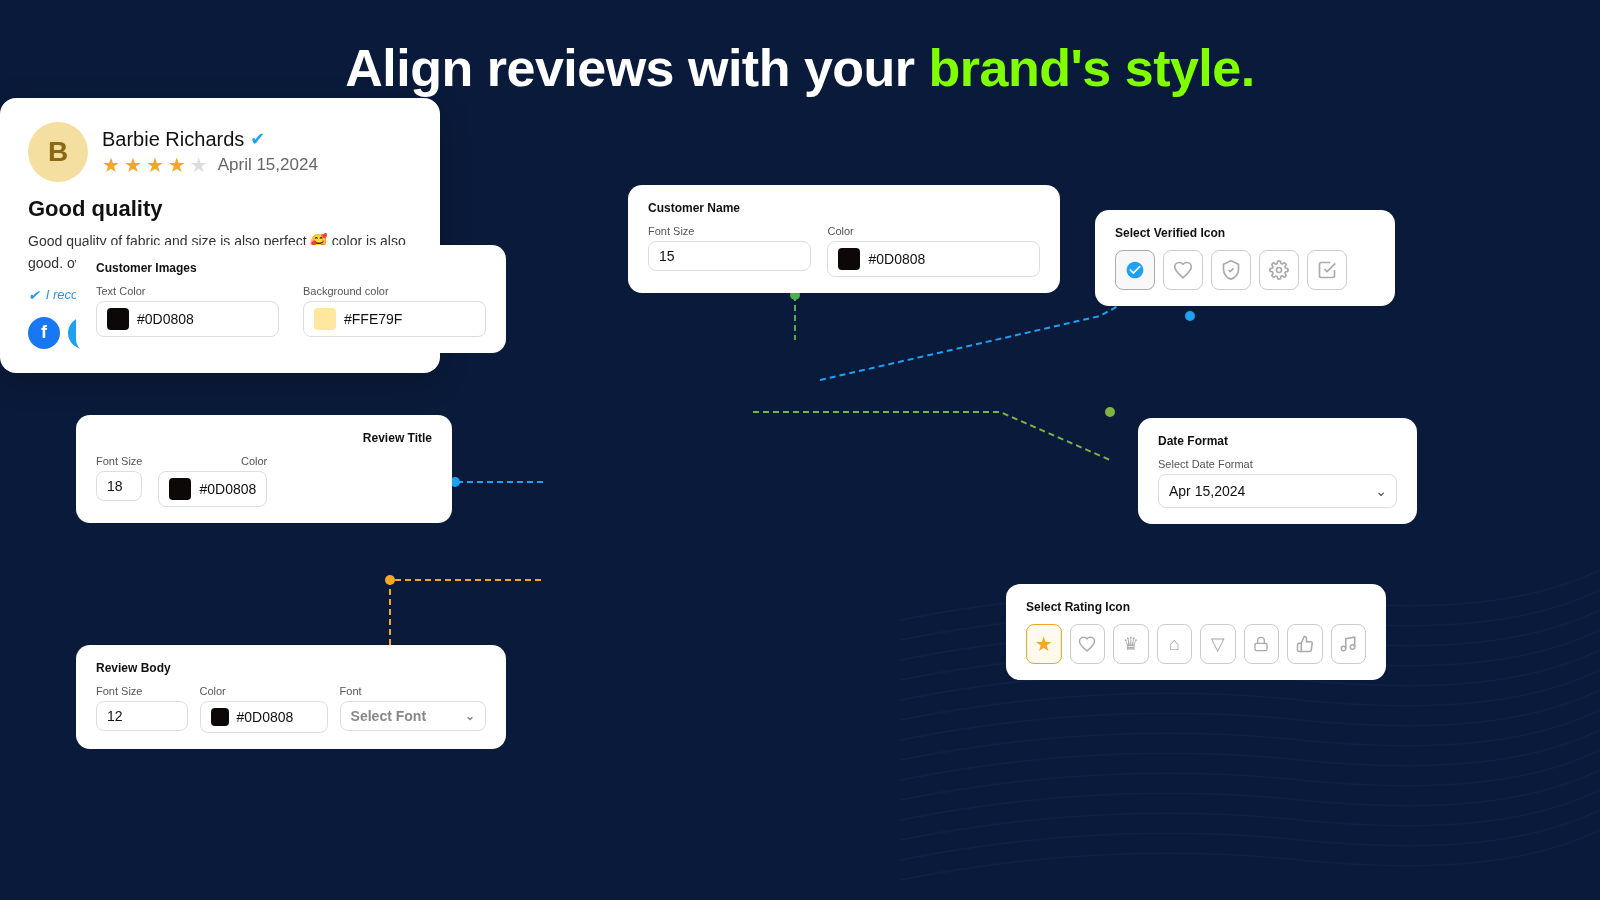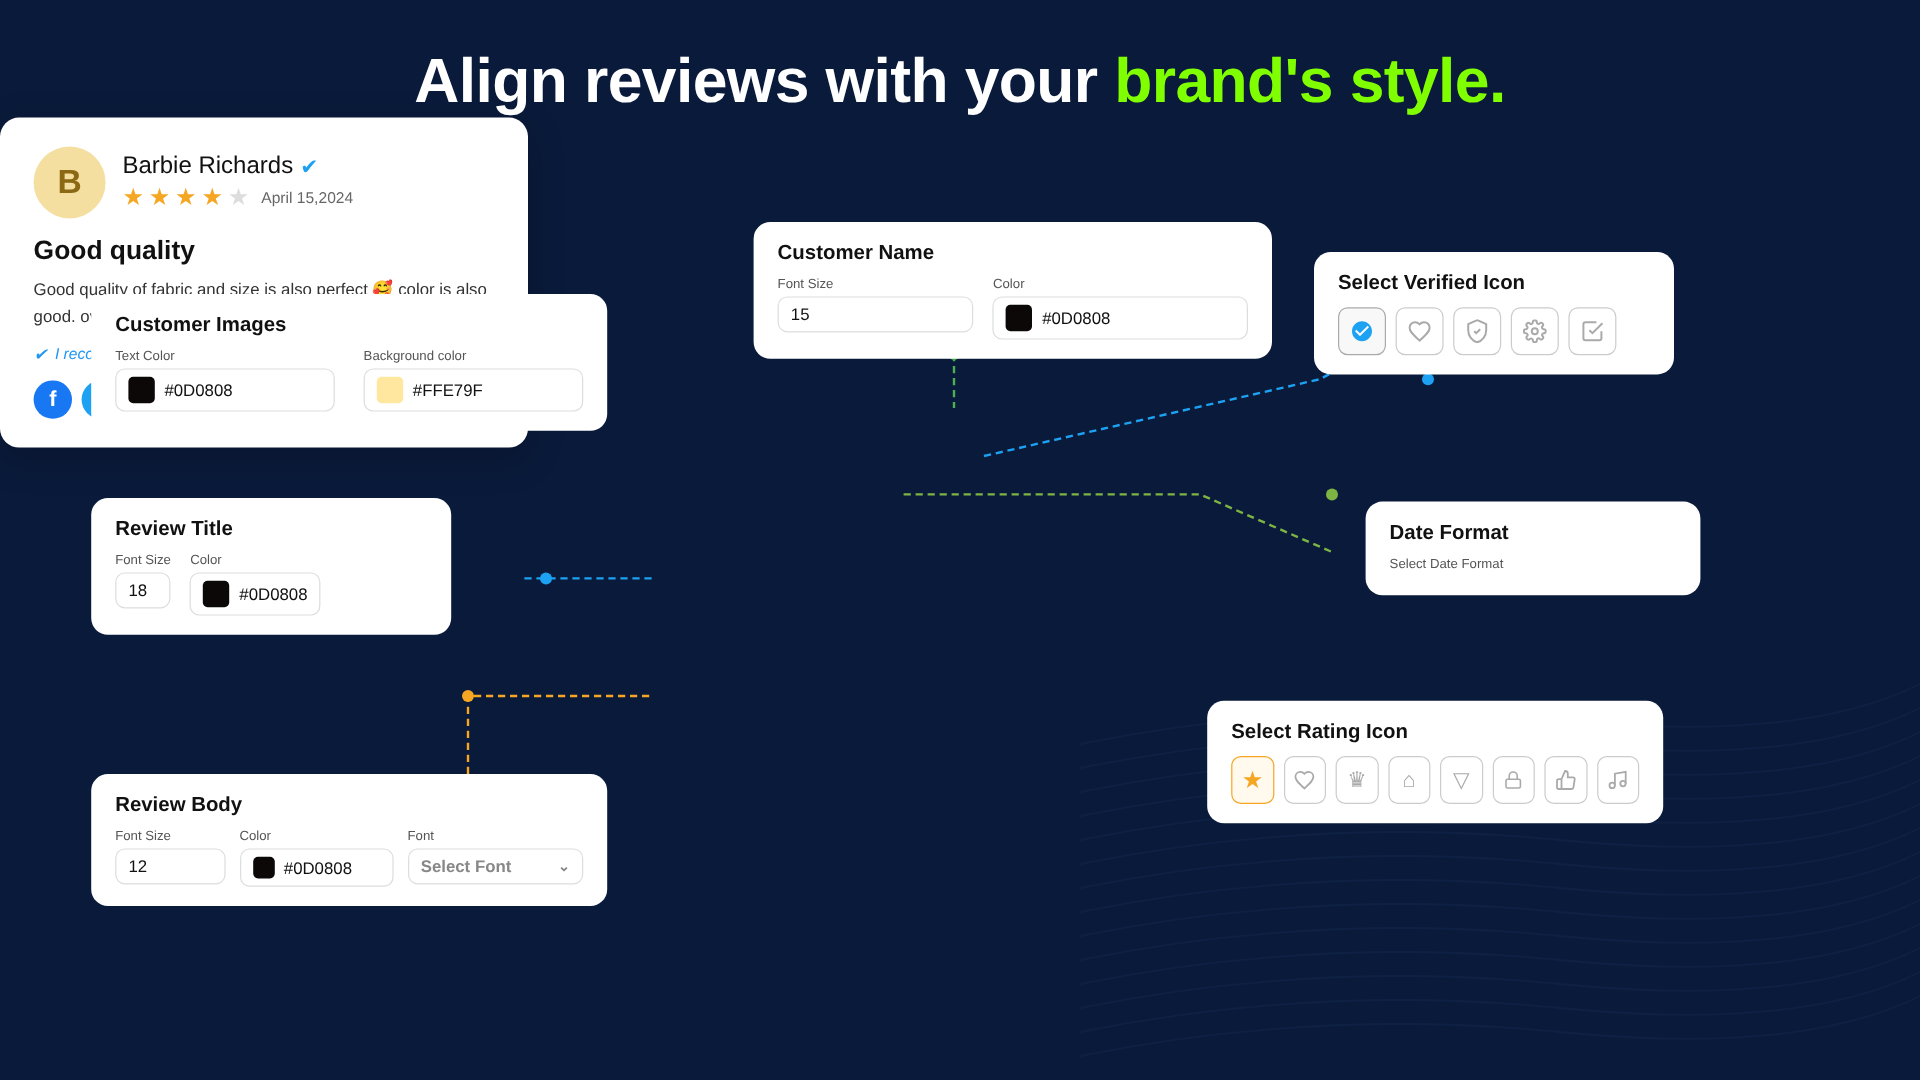--- a/index.html
+++ b/index.html
@@ -46,21 +46,21 @@
 
     
     .card {
       position: absolute;
       background: #ffffff;
       border-radius: 14px;
       padding: 16px 20px;
     }
 
     .card-title {
-      font-size: 17px;
+      font-size: 12px;
       font-weight: 700;
       color: #111;
       margin-bottom: 10px;
     }
 
     .field-label {
       font-size: 11px;
       color: #555;
       margin-bottom: 4px;
     }
@@ -95,21 +95,22 @@
       gap: 24px;
     }
     .card-customer-images .fields-row > div {
       flex: 1;
     }
 
     
     .card-review-title {
       left: 76px;
       top: 415px;
-      width: 300px;
+      width: 376px;
+      text-align: right;
     }
     .card-review-title .fields-row {
       display: flex;
       gap: 16px;
     }
 
     
     .card-review-body {
       left: 76px;
       top: 645px;
@@ -257,21 +258,21 @@
       gap: 4px;
       margin-top: 2px;
     }
 
     .star {
       color: #f5a623;
       font-size: 20px;
     }
 
     .review-date {
-      font-size: 13px;
+      font-size: 17px;
       color: #666;
       margin-left: 6px;
     }
 
     .review-title-text {
       font-size: 22px;
       font-weight: 800;
       color: #111;
       margin: 14px 0 8px;
     }
@@ -505,20 +506,28 @@
         <polyline points="9,11 12,14 22,4"></polyline>
         <path d="M21 12v7a2 2 0 0 1-2 2H5a2 2 0 0 1-2-2V5a2 2 0 0 1 2-2h11"></path>
       </svg>
     </button>
   </div>
 </div>
 
 <div class="card card-date-format">
   <div class="card-title">Date Format</div>
   <div class="field-label">Select Date Format</div>
+  <div class="select-wrapper">
+    <select>
+      <option>Apr 15,2024</option>
+      <option>15 Apr, 2024</option>
+      <option>2024-04-15</option>
+      <option>04/15/2024</option>
+    </select>
+  </div>
 </div>
 
 <div class="card card-rating">
   <div class="card-title">Select Rating Icon</div>
   <div class="icon-row">
     <button class="icon-btn active" style="border-color:#f5a623; background:#fff9ee;">
       <span style="color:#f5a623; font-size:20px;">★</span>
     </button>
     <button class="icon-btn">
       <svg width="18" height="18" viewBox="0 0 24 24" fill="none" stroke="#aaa" stroke-width="2">

